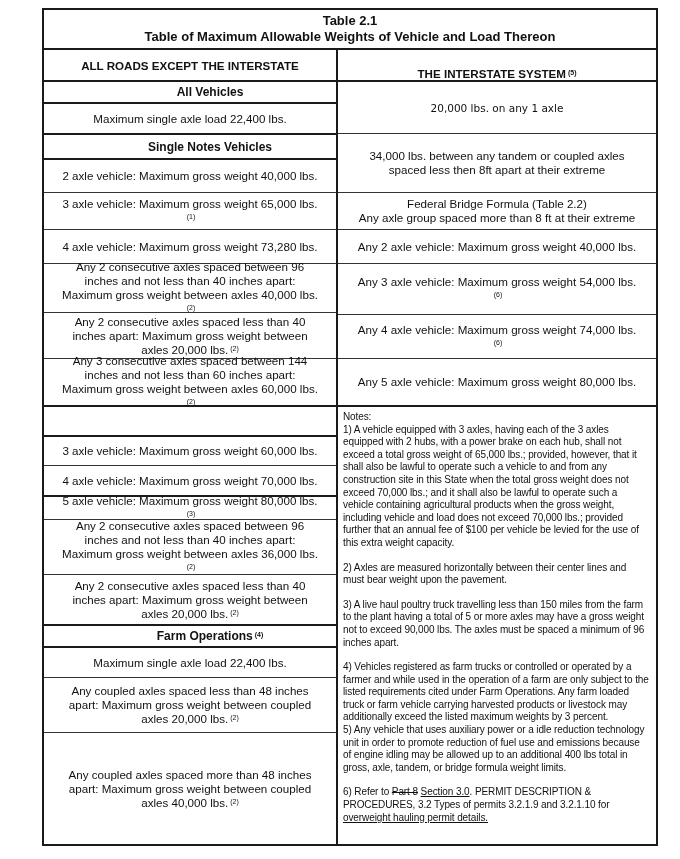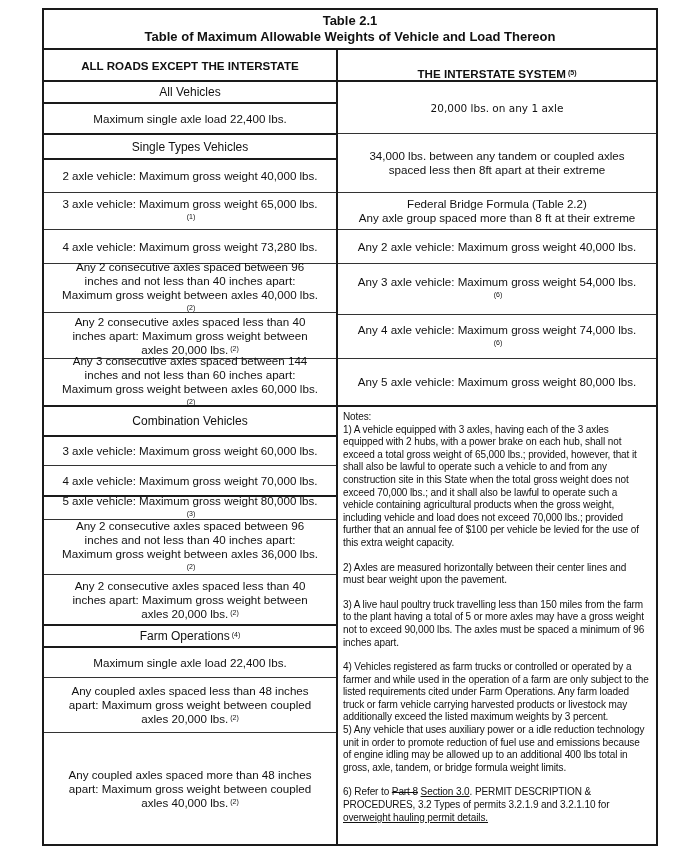--- a/index.html
+++ b/index.html
@@ -8,21 +8,21 @@
   .tbl { position:absolute; left:42px; top:8px; width:616px; height:838px;
          border:2px solid #1a1a1a; box-sizing:border-box; }
   .cell { position:absolute; box-sizing:border-box; display:flex; align-items:center;
           justify-content:center; text-align:center; font-size:11.6px; line-height:14px;
           padding:0 16px; }
   .hl { position:absolute; height:0; border-top:1px solid #333; }
   .hl.thick { border-top:2px solid #1a1a1a; }
   .vl { position:absolute; width:0; border-left:2px solid #1a1a1a; }
   .title { font-weight:bold; font-size:13px; line-height:16px; flex-direction:column; }
   .colhead { font-weight:bold; font-size:11.6px; }
-  .sect { font-weight:normal; font-size:12px; }
+  .sect { font-weight:bold; font-size:12px;margin-left:20px; }
   sup { font-size:7px; vertical-align:top; position:relative; top:-1px; margin-left:2px; }
   .calibri { font-family:"DejaVu Sans", sans-serif; font-size:10.5px; }
   .notes { position:absolute; box-sizing:border-box; text-align:left; font-size:10px;
            line-height:12.6px; padding:4px 6px 0 5px; letter-spacing:-0.1px; }
   .notes p { margin:0 0 12px 0; }
   .notes p.tight { margin-bottom:0; }
   .strike { text-decoration:line-through; }
   .under { text-decoration:underline; }
 </style>
 </head>
@@ -50,21 +50,21 @@
   <div class="cell sect" style="left:0;top:72px;width:292px;height:20px;">
     <span>All Vehicles</span>
   </div>
   <div class="hl thick" style="left:0;top:92px;width:292px;"></div>
   <div class="cell" style="left:0;top:94px;width:292px;height:29px;">
     <span>Maximum single axle load 22,400 lbs.</span>
   </div>
   <div class="hl thick" style="left:0;top:123px;width:292px;"></div>
 
   <div class="cell sect" style="left:0;top:125px;width:292px;height:23px;">
-    <span>Single Types Vehicles</span>
+    <span>Single Notes Vehicles</span>
   </div>
   <div class="hl thick" style="left:0;top:148px;width:292px;"></div>
   <div class="cell" style="left:0;top:150px;width:292px;height:32px;">
     <span>2 axle vehicle:  Maximum gross weight 40,000 lbs.</span>
   </div>
   <div class="hl" style="left:0;top:182px;width:292px;"></div>
   <div class="cell" style="left:0;top:183px;width:292px;height:36px;">
     <span><span>3 axle vehicle: Maximum gross weight 65,000 lbs.</span><sup>(1)</sup></span>
   </div>
   <div class="hl" style="left:0;top:219px;width:292px;"></div>
@@ -78,23 +78,20 @@
   <div class="hl" style="left:0;top:302px;width:292px;"></div>
   <div class="cell" style="left:0;top:303px;width:292px;height:45px;">
     <span><span>Any 2 consecutive axles spaced less than 40 inches apart: Maximum gross weight between axles 20,000 lbs.</span><sup>(2)</sup></span>
   </div>
   <div class="hl" style="left:0;top:348px;width:292px;"></div>
   <div class="cell" style="left:0;top:349px;width:292px;height:46px;">
     <span><span>Any 3 consecutive axles spaced between 144 inches and not less than 60 inches apart: Maximum gross weight between axles 60,000 lbs.</span><sup>(2)</sup></span>
   </div>
   <div class="hl thick" style="left:0;top:395px;width:292px;"></div>
 
-  <div class="cell sect" style="left:0;top:397px;width:292px;height:28px;">
-    <span>Combination Vehicles</span>
-  </div>
   <div class="hl thick" style="left:0;top:425px;width:292px;"></div>
   <div class="cell" style="left:0;top:427px;width:292px;height:28px;">
     <span>3 axle vehicle: Maximum gross weight 60,000 lbs.</span>
   </div>
   <div class="hl" style="left:0;top:455px;width:292px;"></div>
   <div class="cell" style="left:0;top:456px;width:292px;height:29px;">
     <span>4 axle vehicle: Maximum gross weight 70,000 lbs.</span>
   </div>
   <div class="hl thick" style="left:0;top:485px;width:292px;"></div>
   <div class="cell" style="left:0;top:487px;width:292px;height:22px;">

